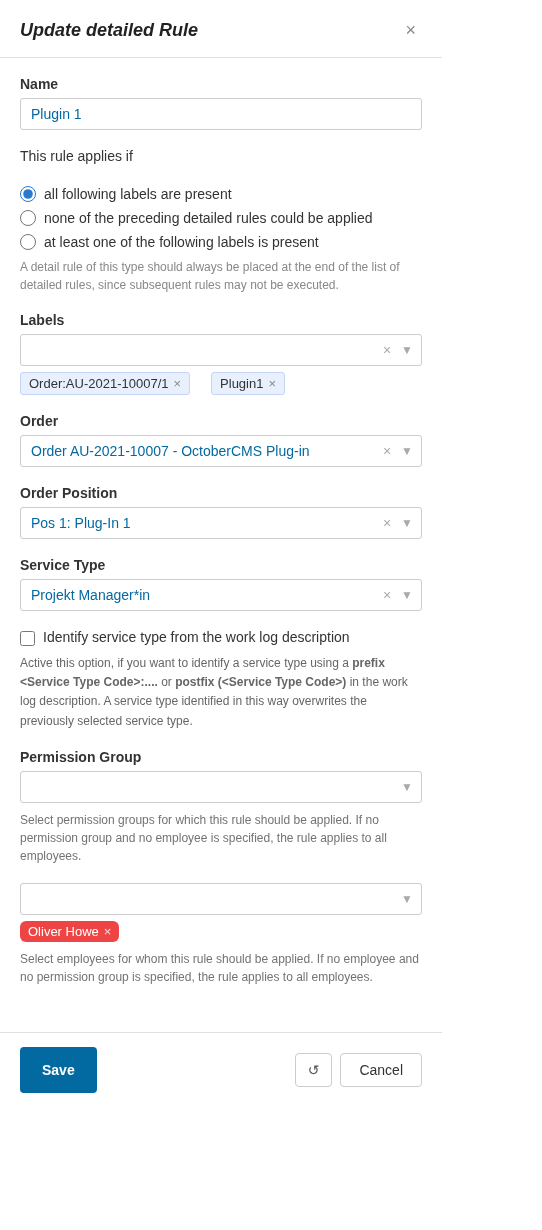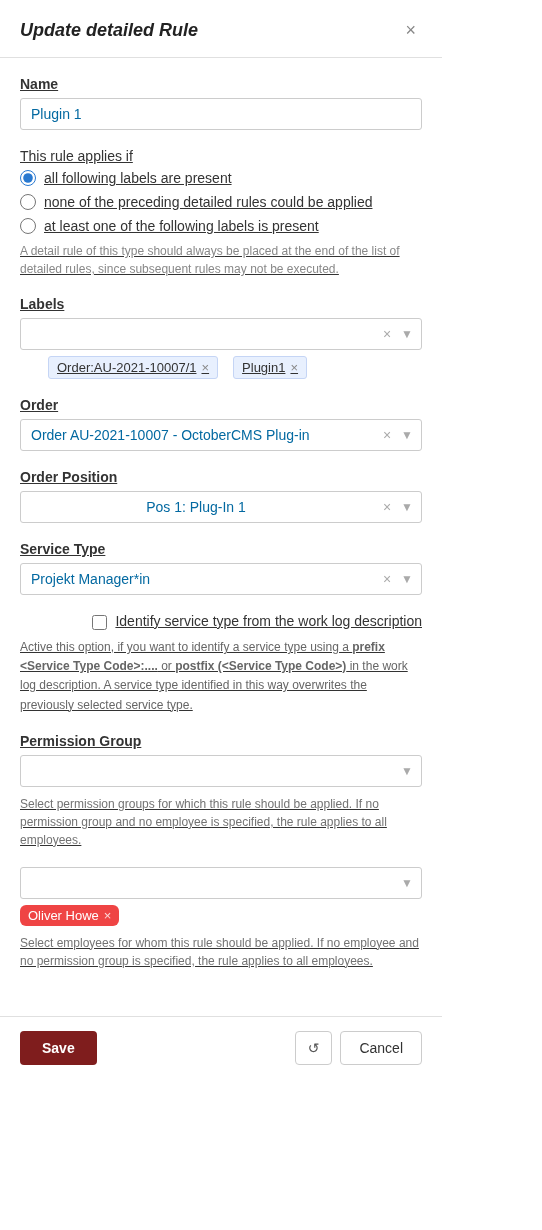--- a/index.html
+++ b/index.html
@@ -35,41 +35,40 @@
       font-size: 18px;
       color: #888;
       cursor: pointer;
       padding: 2px 6px;
     }
     .modal-body {
       padding: 18px 20px;
     }
     .field-group {
       margin-bottom: 18px;
-      text-decoration: underline;
     }
     .field-label {
       font-weight: 600;
       margin-bottom: 6px;
       color: #333;
       font-size: 14px;
     }
     .text-input {
       width: 100%;
       border: 1px solid #ccc;
       border-radius: 3px;
       padding: 7px 10px;
       font-size: 14px;
       color: #0369a1;
       background: #fff;
     }
     .rule-applies-label {
       font-size: 14px;
       color: #333;
-      margin-bottom: 6px;
+      margin-bottom: 22px;
     }
     .radio-group {
       margin-bottom: 14px;
     }
     .radio-option {
       display: flex;
       align-items: center;
       margin-bottom: 8px;
       font-size: 14px;
       color: #333;
@@ -112,23 +111,22 @@
       background: none;
       border: none;
       color: #aaa;
       font-size: 12px;
       cursor: pointer;
       padding: 4px 5px;
     }
     .tags-container {
       display: flex;
       flex-wrap: wrap;
-      gap: 15px;
+      gap: 21px;
       margin-top: 6px;
-      margin-left: 28px;
     }
     .tag {
       display: inline-flex;
       align-items: center;
       background: #e8f0fe;
       border: 1px solid #c5d5f5;
       border-radius: 3px;
       padding: 3px 8px;
       font-size: 13px;
       color: #333;
@@ -141,21 +139,20 @@
       font-size: 13px;
       cursor: pointer;
       padding: 0;
       line-height: 1;
     }
     .checkbox-row {
       display: flex;
       align-items: flex-start;
       gap: 8px;
       margin-bottom: 8px;
-      justify-content: flex-end;
     }
     .checkbox-row input[type="checkbox"] {
       width: 15px;
       height: 15px;
       margin-top: 2px;
       flex-shrink: 0;
     }
     .checkbox-label {
       font-size: 14px;
       color: #333;
@@ -193,25 +190,25 @@
     }
     .modal-footer {
       display: flex;
       align-items: center;
       justify-content: space-between;
       padding: 14px 20px;
       border-top: 1px solid #e0e0e0;
       margin-top: 10px;
     }
     .save-btn {
-      background: #7f1d1d;
+      background: #0369a1;
       color: #fff;
       border: none;
       border-radius: 4px;
-      padding: 9px 22px;
+      padding: 15px 22px;
       font-size: 14px;
       font-weight: 600;
       cursor: pointer;
     }
     .footer-right {
       display: flex;
       gap: 8px;
       align-items: center;
     }
     .reset-btn {
@@ -298,21 +295,21 @@
         <div class="select-icons">
           <button class="select-clear">×</button>
           <button class="select-arrow">▼</button>
         </div>
       </div>
     </div>
 
     <div class="field-group">
       <div class="field-label">Order Position</div>
       <div class="select-wrapper">
-        <input class="text-input" type="text" value="Pos 1: Plug-In 1" style="padding-right: 60px; text-align: center;">
+        <input class="text-input" type="text" value="Pos 1: Plug-In 1" style="padding-right: 60px;">
         <div class="select-icons">
           <button class="select-clear">×</button>
           <button class="select-arrow">▼</button>
         </div>
       </div>
     </div>
 
     <div class="field-group">
       <div class="field-label">Service Type</div>
       <div class="select-wrapper">

